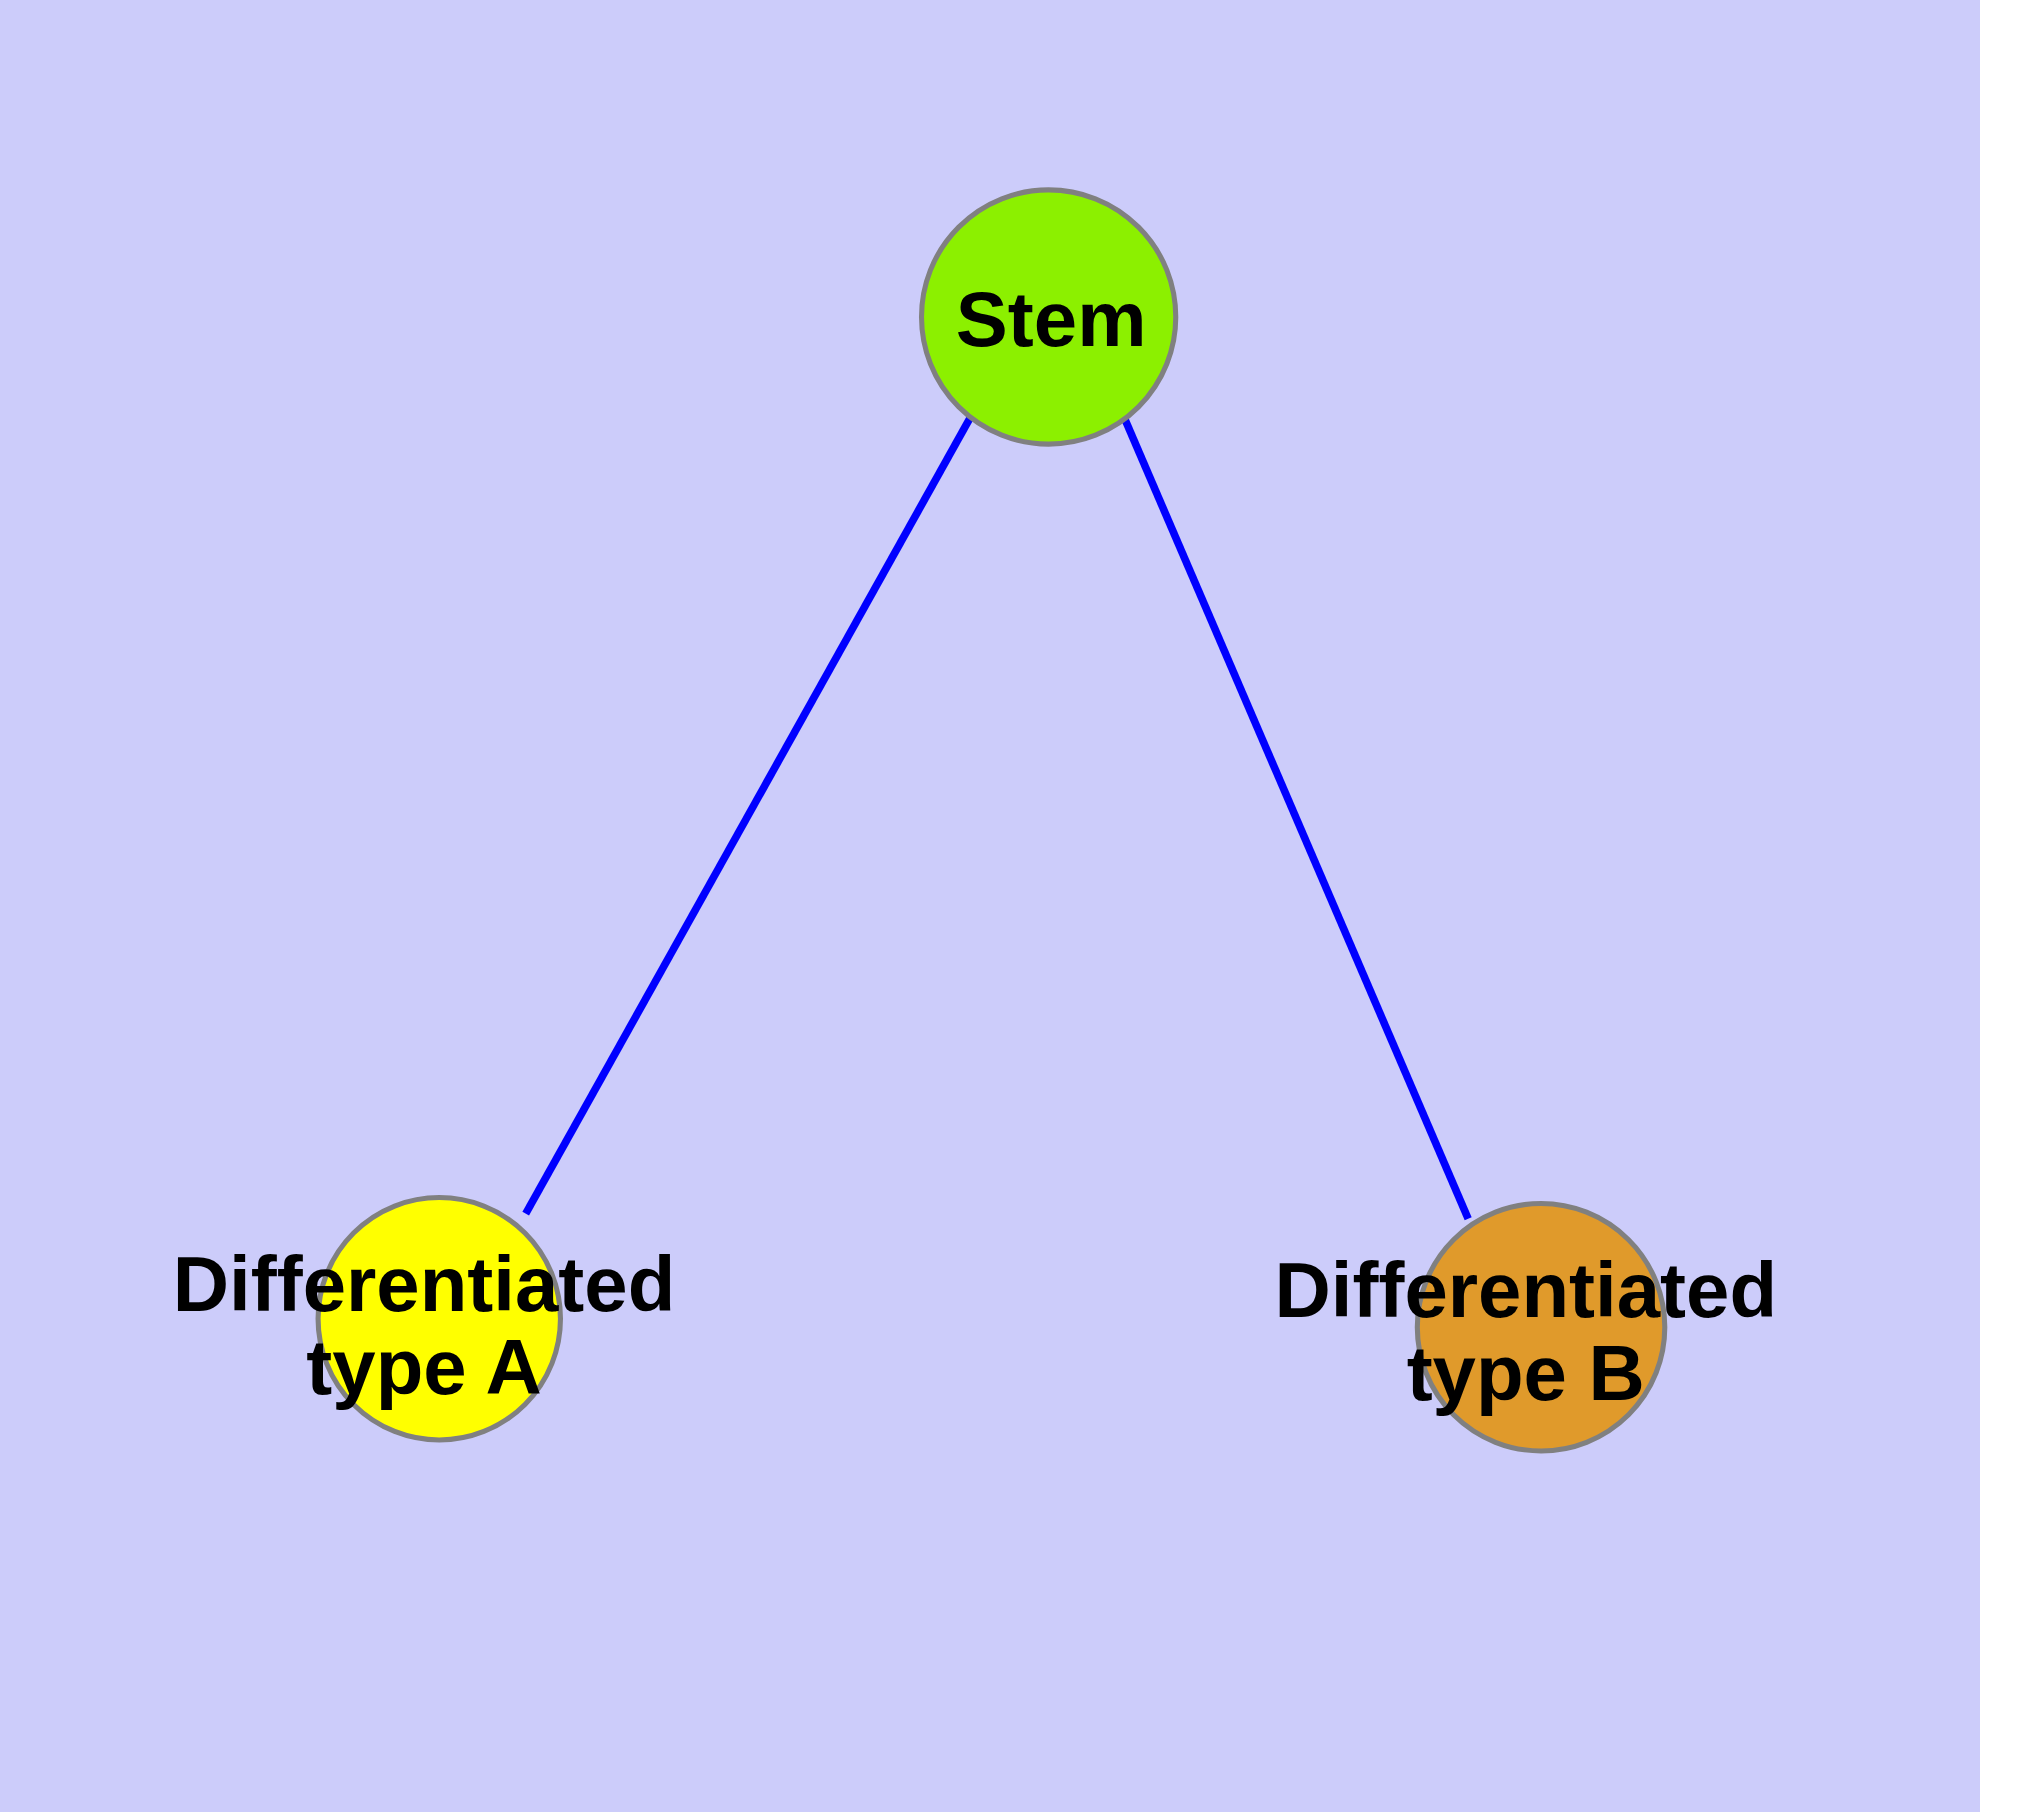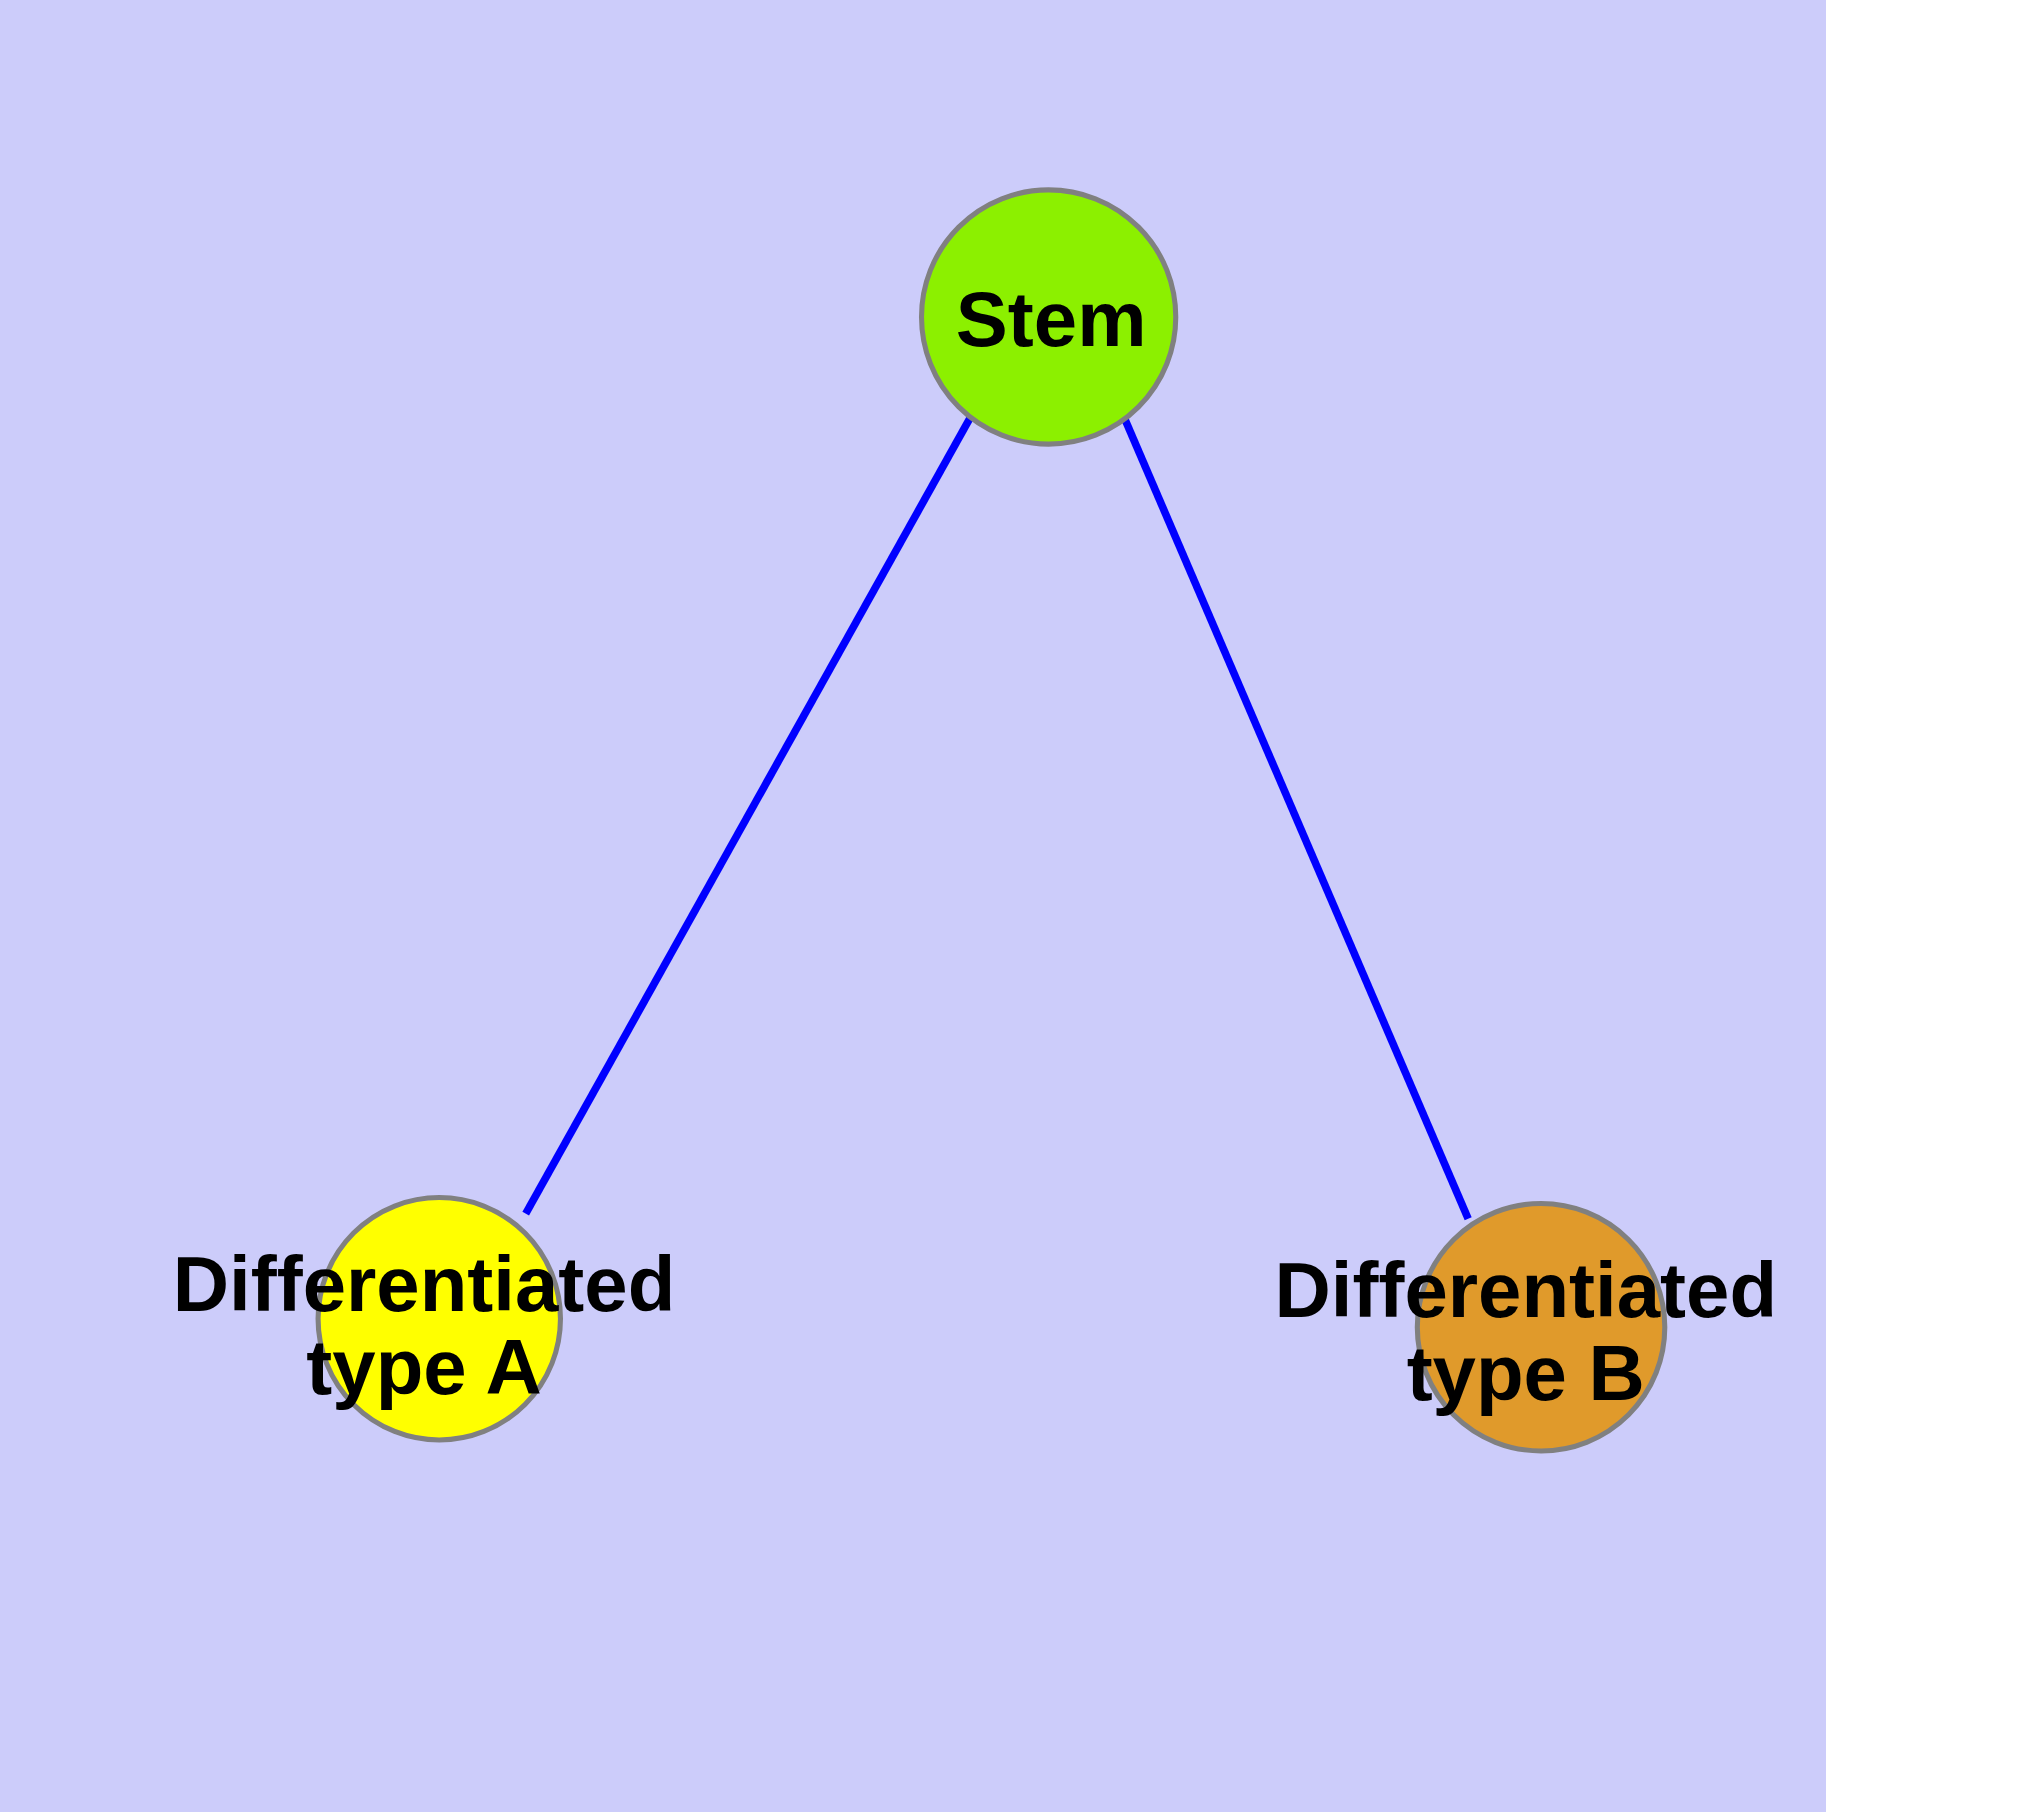--- a/index.html
+++ b/index.html
@@ -39,21 +39,21 @@
     font-size: 92px;
     fill: #000000;
     text-anchor: middle;
     dominant-baseline: auto;
     paint-order: normal;
   }
 </style>
 </head>
 <body style="background: rgb(255, 255, 255);">
 
-<div id="stage" style="width: 1826px; height: 1812px; background: rgb(204, 204, 250);">
+<div id="stage" style="width: 1980px; height: 1812px; background: rgb(204, 204, 250);">
   <svg id="graph-svg" viewBox="0 0 2384 2138" style="width: 2021px; height: 1812px;">
 
     <rect id="bg-rect" x="0" y="0" width="2384" height="2138" fill="#ccccfa"></rect>
 
     <g id="edges-group">
       <line class="edge-line" id="edge-stem-a" x1="1145" y1="492" x2="620" y2="1432" stroke="#0000ff" stroke-width="9"></line>
       <line class="edge-line" id="edge-stem-b" x1="1325" y1="490" x2="1732" y2="1438" stroke="#0000ff" stroke-width="9"></line>
     </g>
 
     <g id="nodes-group">

